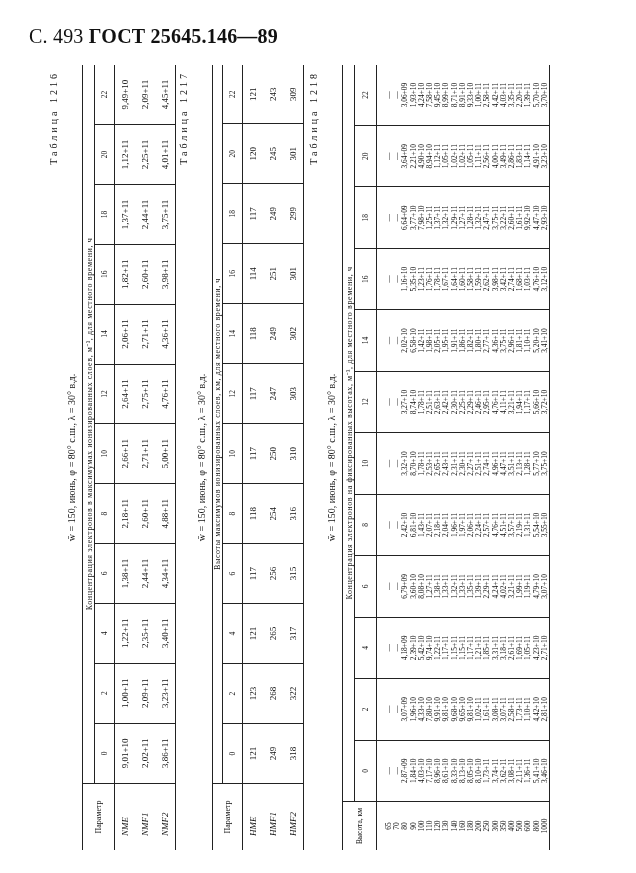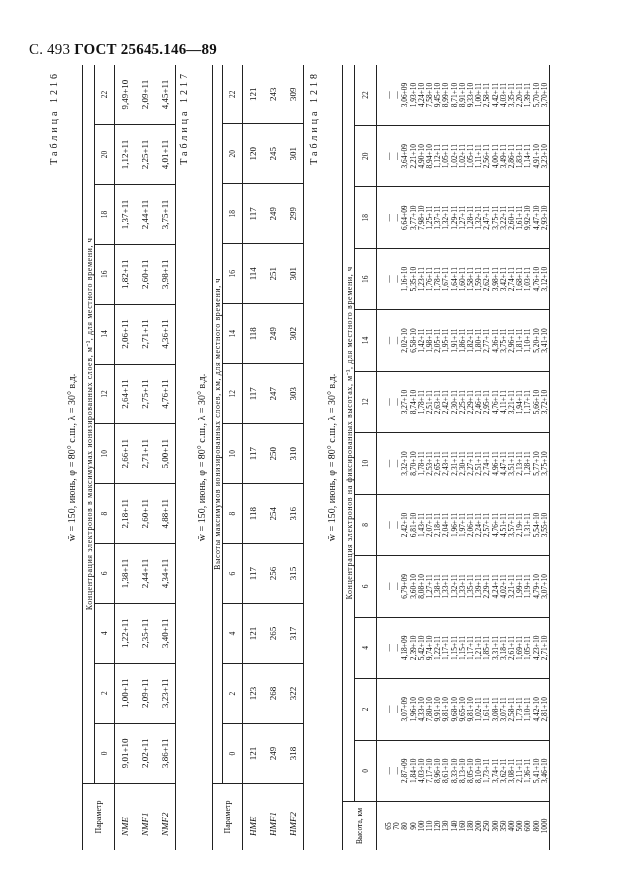--- a/index.html
+++ b/index.html
@@ -1,17 +1,17 @@
 <!DOCTYPE html>
 <html><head>
 <meta charset="utf-8">
 <style>
   html,body{margin:0;padding:0;background:#fff;}
   body{width:636px;height:873px;position:relative;overflow:hidden;font-family:"Liberation Serif","DejaVu Serif",serif;color:#111;}
-  .page-header{position:absolute;left:29px;top:41px;font-size:15px;letter-spacing:0.2px;}
+  .page-header{position:absolute;left:29px;top:25px;font-size:20px;letter-spacing:0.2px;}
   .page-header b{font-weight:bold;}
   
   .rot{position:absolute;left:40px;top:850px;width:785px;height:580px;transform-origin:0 0;transform:rotate(-90deg);}
   .tbl-title{position:absolute;right:6px;font-size:10px;letter-spacing:3px;}
   .caption{position:absolute;left:0;width:100%;text-align:center;font-size:10px;}
   .subcap{font-size:8px;letter-spacing:0.6px;}
   table{position:absolute;left:0;border-collapse:collapse;font-size:9px;font-family:"Liberation Serif",serif;}
   th,td{padding:0 2px;text-align:center;}
   thead th{font-weight:normal;font-size:7.5px;}
   .t1216 td,.t1217 td{height:20px;}

